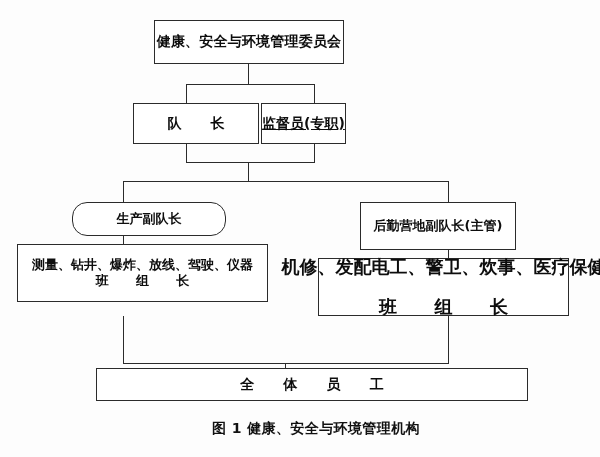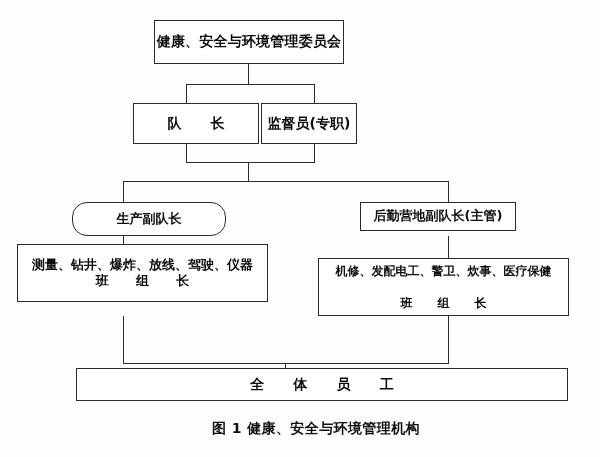--- a/index.html
+++ b/index.html
@@ -50,48 +50,49 @@
     font-size: 14px;
     letter-spacing: 0.2px;
   }
   #node-captain {
     left: 133px;  top: 103px;
     width: 126px; height: 41px;
     font-size: 14px;
   }
   #node-supervisor {
     left: 261px;  top: 103px;
-    width: 96px; height: 41px;
-    font-size: 14px;
+    width: 85px; height: 41px;
+    font-size: 14px;
+    text-decoration: underline;
   }
   #node-prod-deputy {
     left: 72px;   top: 202px;
     width: 154px; height: 34px;
     font-size: 13px;
     border-radius: 15px;
   }
   #node-logistics-deputy {
     left: 360px;  top: 202px;
-    width: 156px; height: 29px;
+    width: 156px; height: 48px;
     font-size: 13px;
   }
   #node-prod-teams {
     left: 17px;   top: 244px;
     width: 251px; height: 58px;
     font-size: 13px;
   }
   #node-support-teams {
     left: 318px;  top: 258px;
     width: 251px; height: 58px;
-    font-size: 12px;
+    font-size: 18px;
     gap: 17px;
   }
   #node-all-staff {
-    left: 76px;   top: 368px;
-    width: 492px; height: 33px;
+    left: 96px;   top: 368px;
+    width: 432px; height: 33px;
     font-size: 14px;
   }
 
   
   .vline, .hline {
     position: absolute;
     background: #2b2b2b;
     z-index: 1;
   }
   .vline { width: 1px; }

